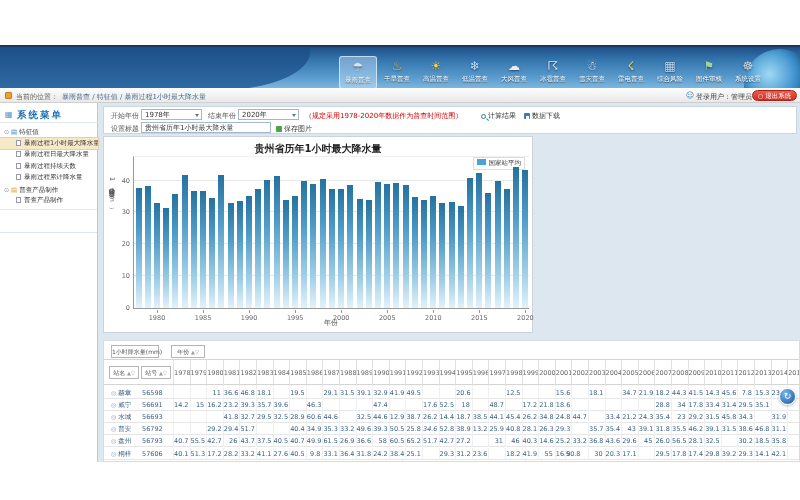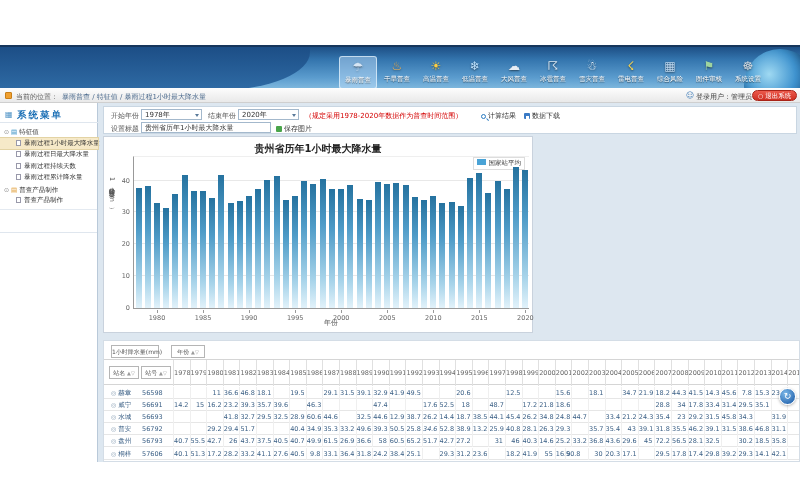--- a/index.html
+++ b/index.html
@@ -505,21 +505,21 @@
           <div class="tc num" style="left: 384.4px; width: 16.6px;">31</div>
           <div class="tc num" style="left: 401px; width: 16.6px;">46</div>
           <div class="tc num" style="left: 417.6px; width: 16.6px;">40.3</div>
           <div class="tc num" style="left: 434.2px; width: 16.6px;">14.6</div>
           <div class="tc num" style="left: 450.8px; width: 16.6px;">25.2</div>
           <div class="tc num" style="left: 467.4px; width: 16.6px;">33.2</div>
           <div class="tc num" style="left: 484px; width: 16.6px;">36.8</div>
           <div class="tc num" style="left: 500.6px; width: 16.6px;">43.6</div>
           <div class="tc num" style="left: 517.2px; width: 16.6px;">29.6</div>
           <div class="tc num" style="left: 533.8px; width: 16.6px;">45</div>
-          <div class="tc num" style="left: 550.4px; width: 16.6px;">72.2</div>
+          <div class="tc num" style="left: 550.4px; width: 16.6px;">26.0</div>
           <div class="tc num" style="left: 567px; width: 16.6px;">56.5</div>
           <div class="tc num" style="left: 583.6px; width: 16.6px;">28.1</div>
           <div class="tc num" style="left: 600.2px; width: 16.6px;">32.5</div>
           <div class="tc num" style="left: 616.8px; width: 16.6px;"></div>
           <div class="tc num" style="left: 633.4px; width: 16.6px;">30.2</div>
           <div class="tc num" style="left: 650px; width: 16.6px;">18.5</div>
           <div class="tc num" style="left: 666.6px; width: 16.6px;">35.8</div>
           <div class="tc num" style="left: 683.2px; width: 16.6px;"></div>
         </div>
         <div class="trow" style="top: 106.5px;">

